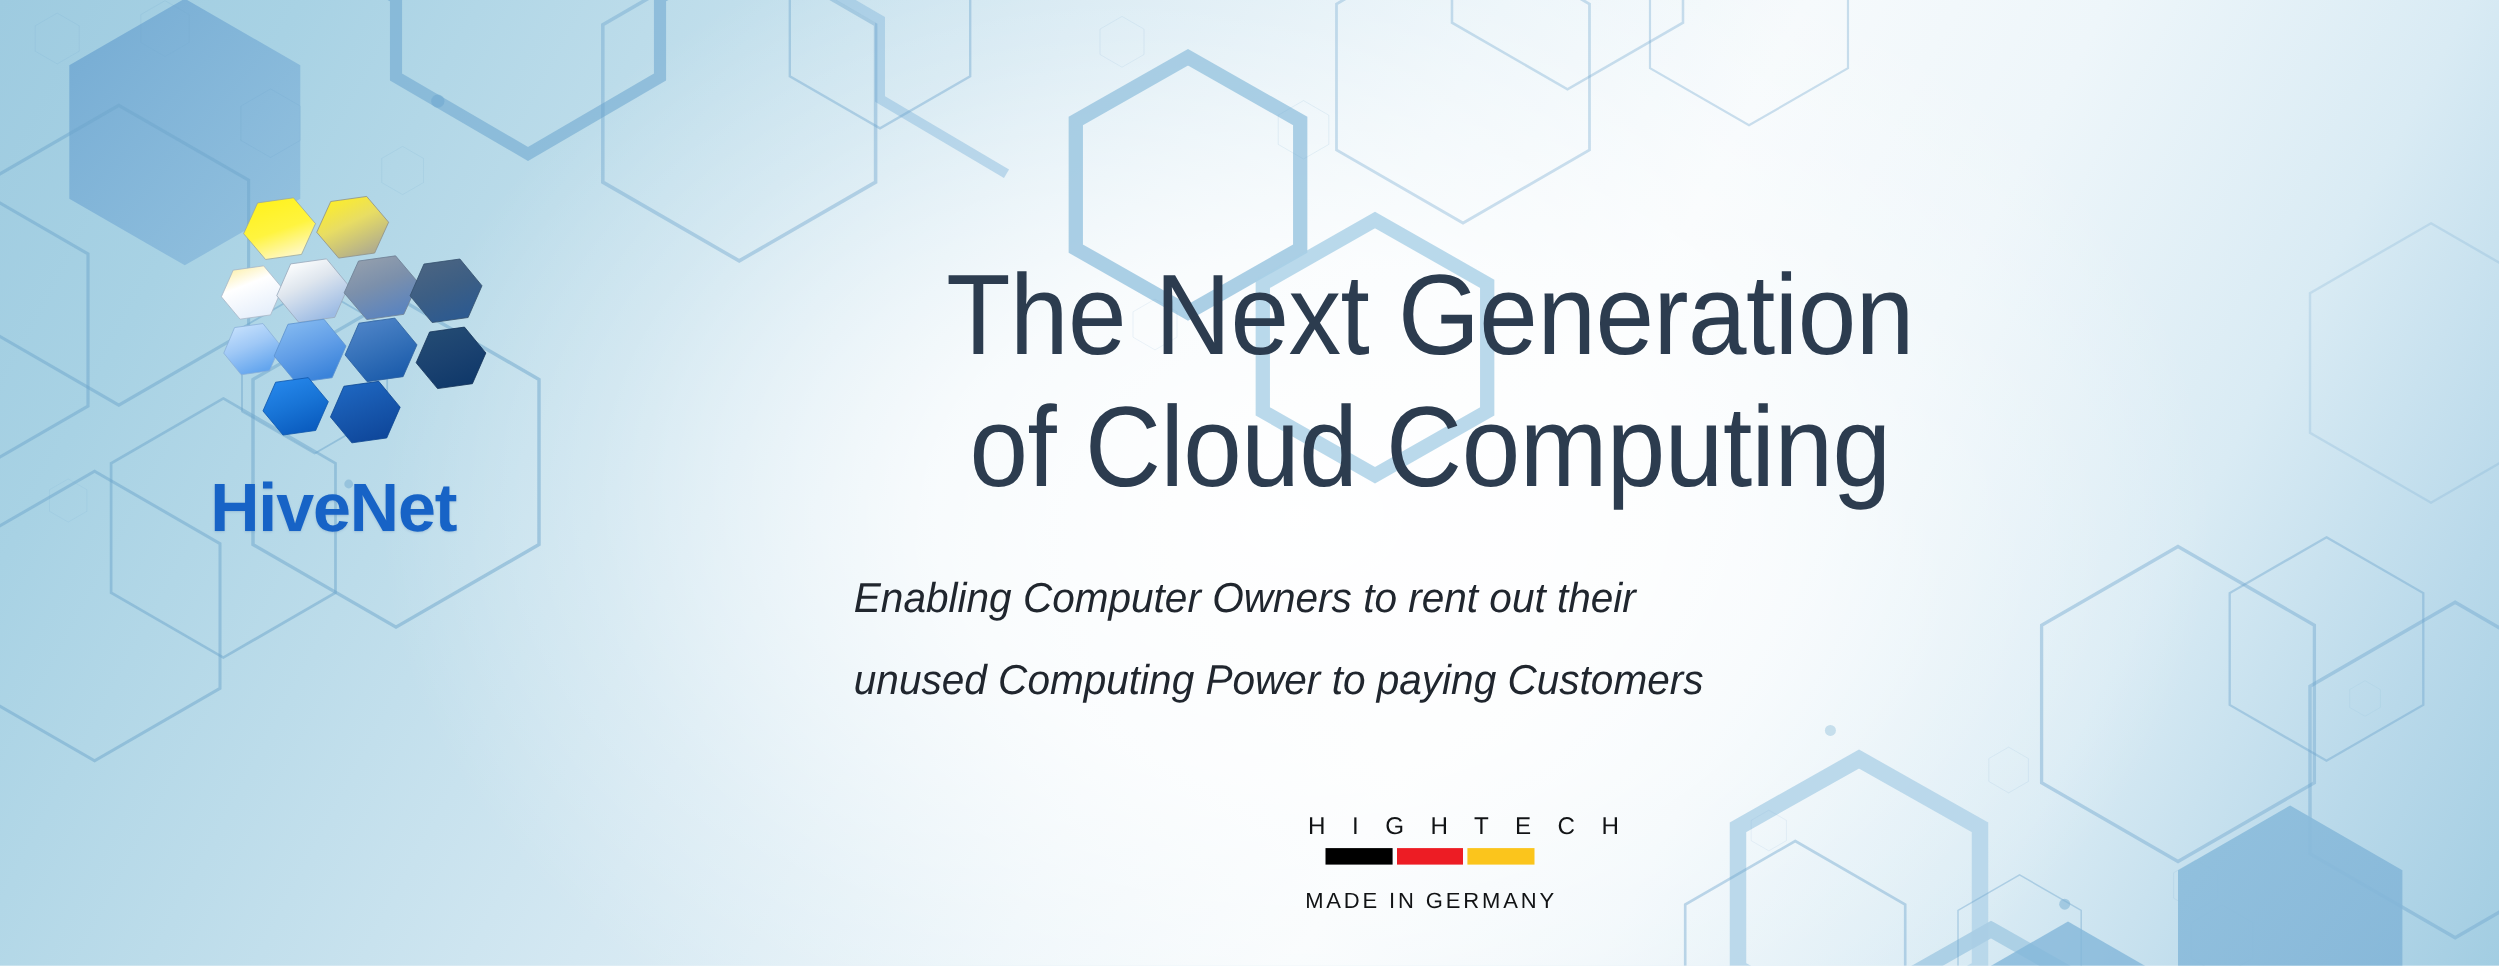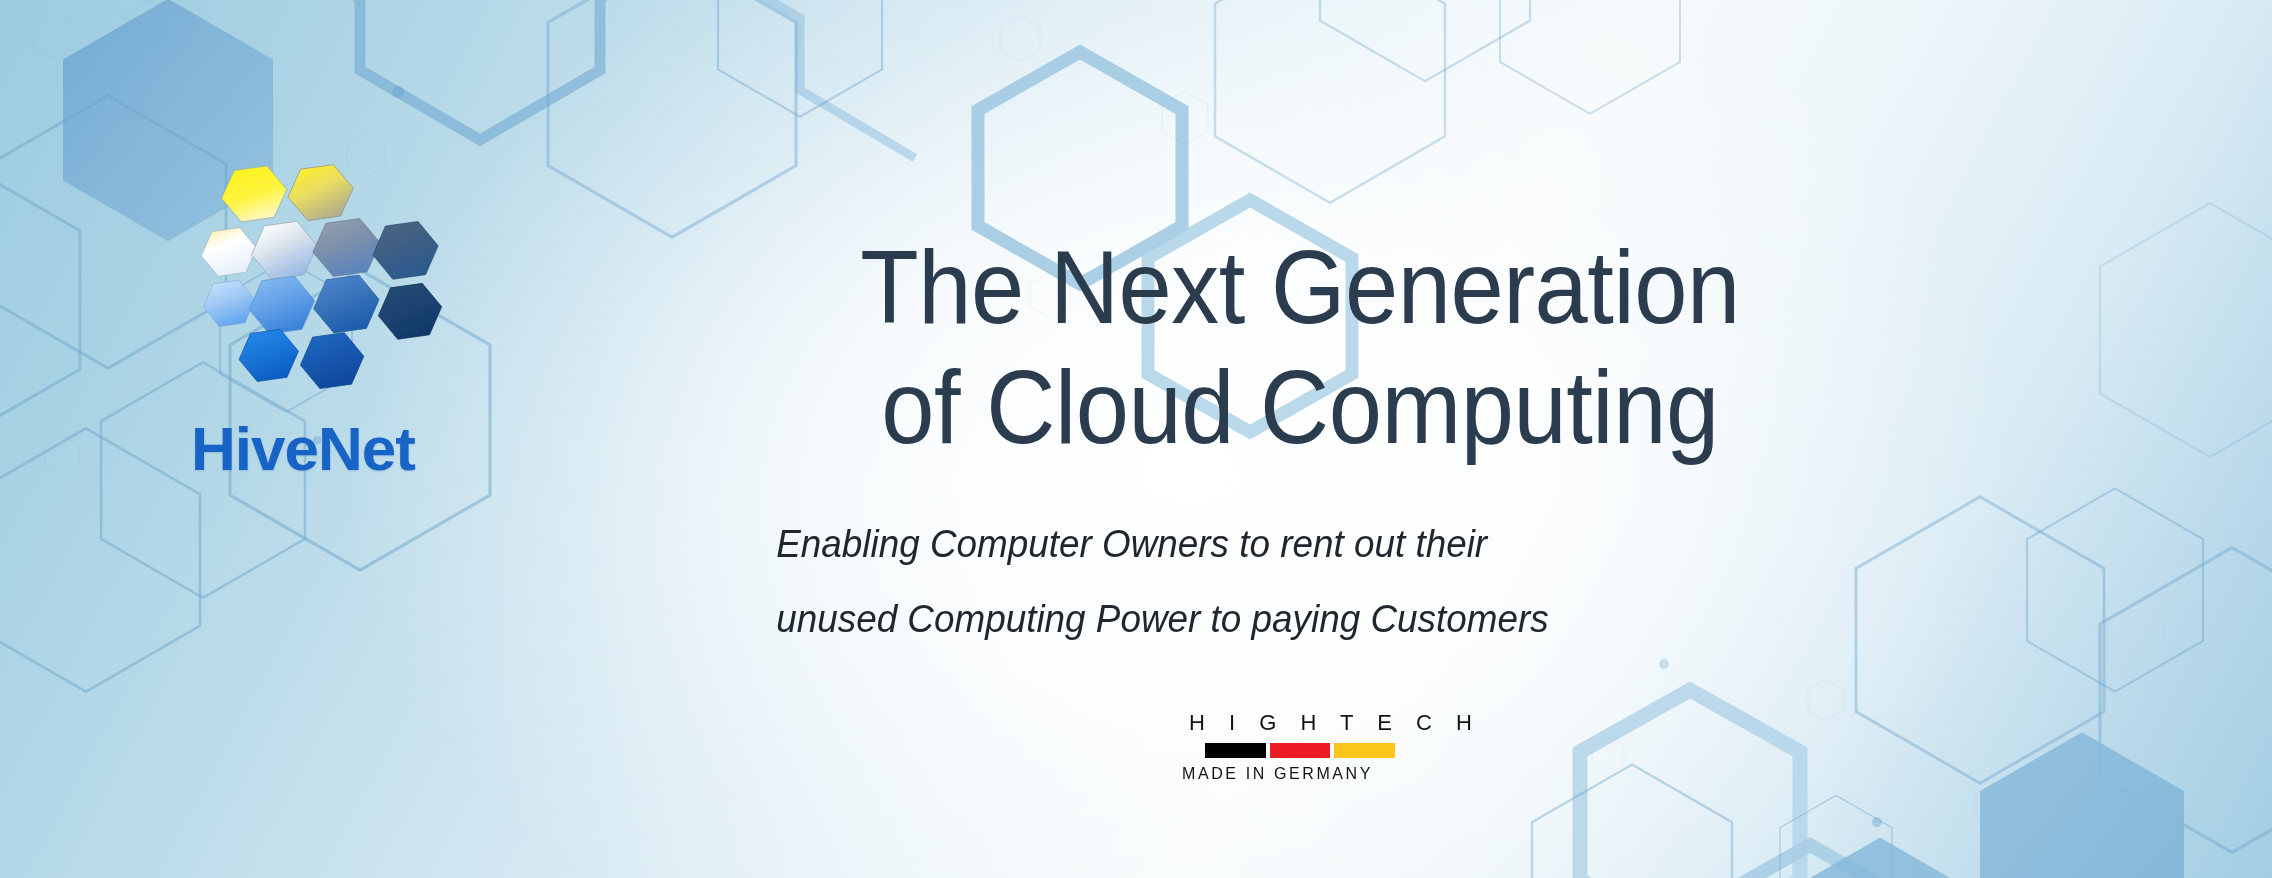--- a/index.html
+++ b/index.html
@@ -30,21 +30,21 @@
          #a2cde2 100%);
   }
 
   
   .deco { position:absolute; inset:0; width:100%; height:100%; pointer-events:none; }
 
   
   #logo-block {
     position:absolute;
     left:138px;
-    top:150px;
+    top:164px;
     width:330px;
     height:360px;
   }
   #logo-marks { position:absolute; left:0; top:0; width:330px; height:280px; }
   #logo-wordmark {
     position:absolute;
     left:0;
     top:268px;
     width:330px;
     text-align:center;
@@ -92,44 +92,44 @@
     font-style:italic;
     font-family:"Liberation Sans Narrow","Liberation Sans", sans-serif;
   }
   #subhead .sub-line { display:block; margin-bottom:26px; transform:scaleX(0.97); }
 
   
   #badge {
     position:absolute;
     left:50%;
     transform:translateX(-50%);
-    top:712px;
+    top:740px;
     width:240px;
-    text-align:left;
+    text-align:center;
   }
   #badge-top {
     font-size:22px;
     font-weight:normal;
     letter-spacing:9px;
     color:#111315;
     white-space:nowrap;
     margin-left:9px;
     line-height:1;
   }
   #badge-flag {
     display:flex;
     width:190px;
     height:15px;
     margin:9px auto 0 auto;
     gap:4px;
   }
   #badge-flag span { flex:1 1 0; display:block; height:100%; }
   #badge-sub {
-    margin-top:8px;
-    font-size:16px;
+    margin-top:23px;
+    font-size:20px;
     letter-spacing:2.6px;
     color:#111315;
     white-space:nowrap;
     margin-left:2px;
     line-height:1;
   }
 </style>
 </head>
 <body>
 

